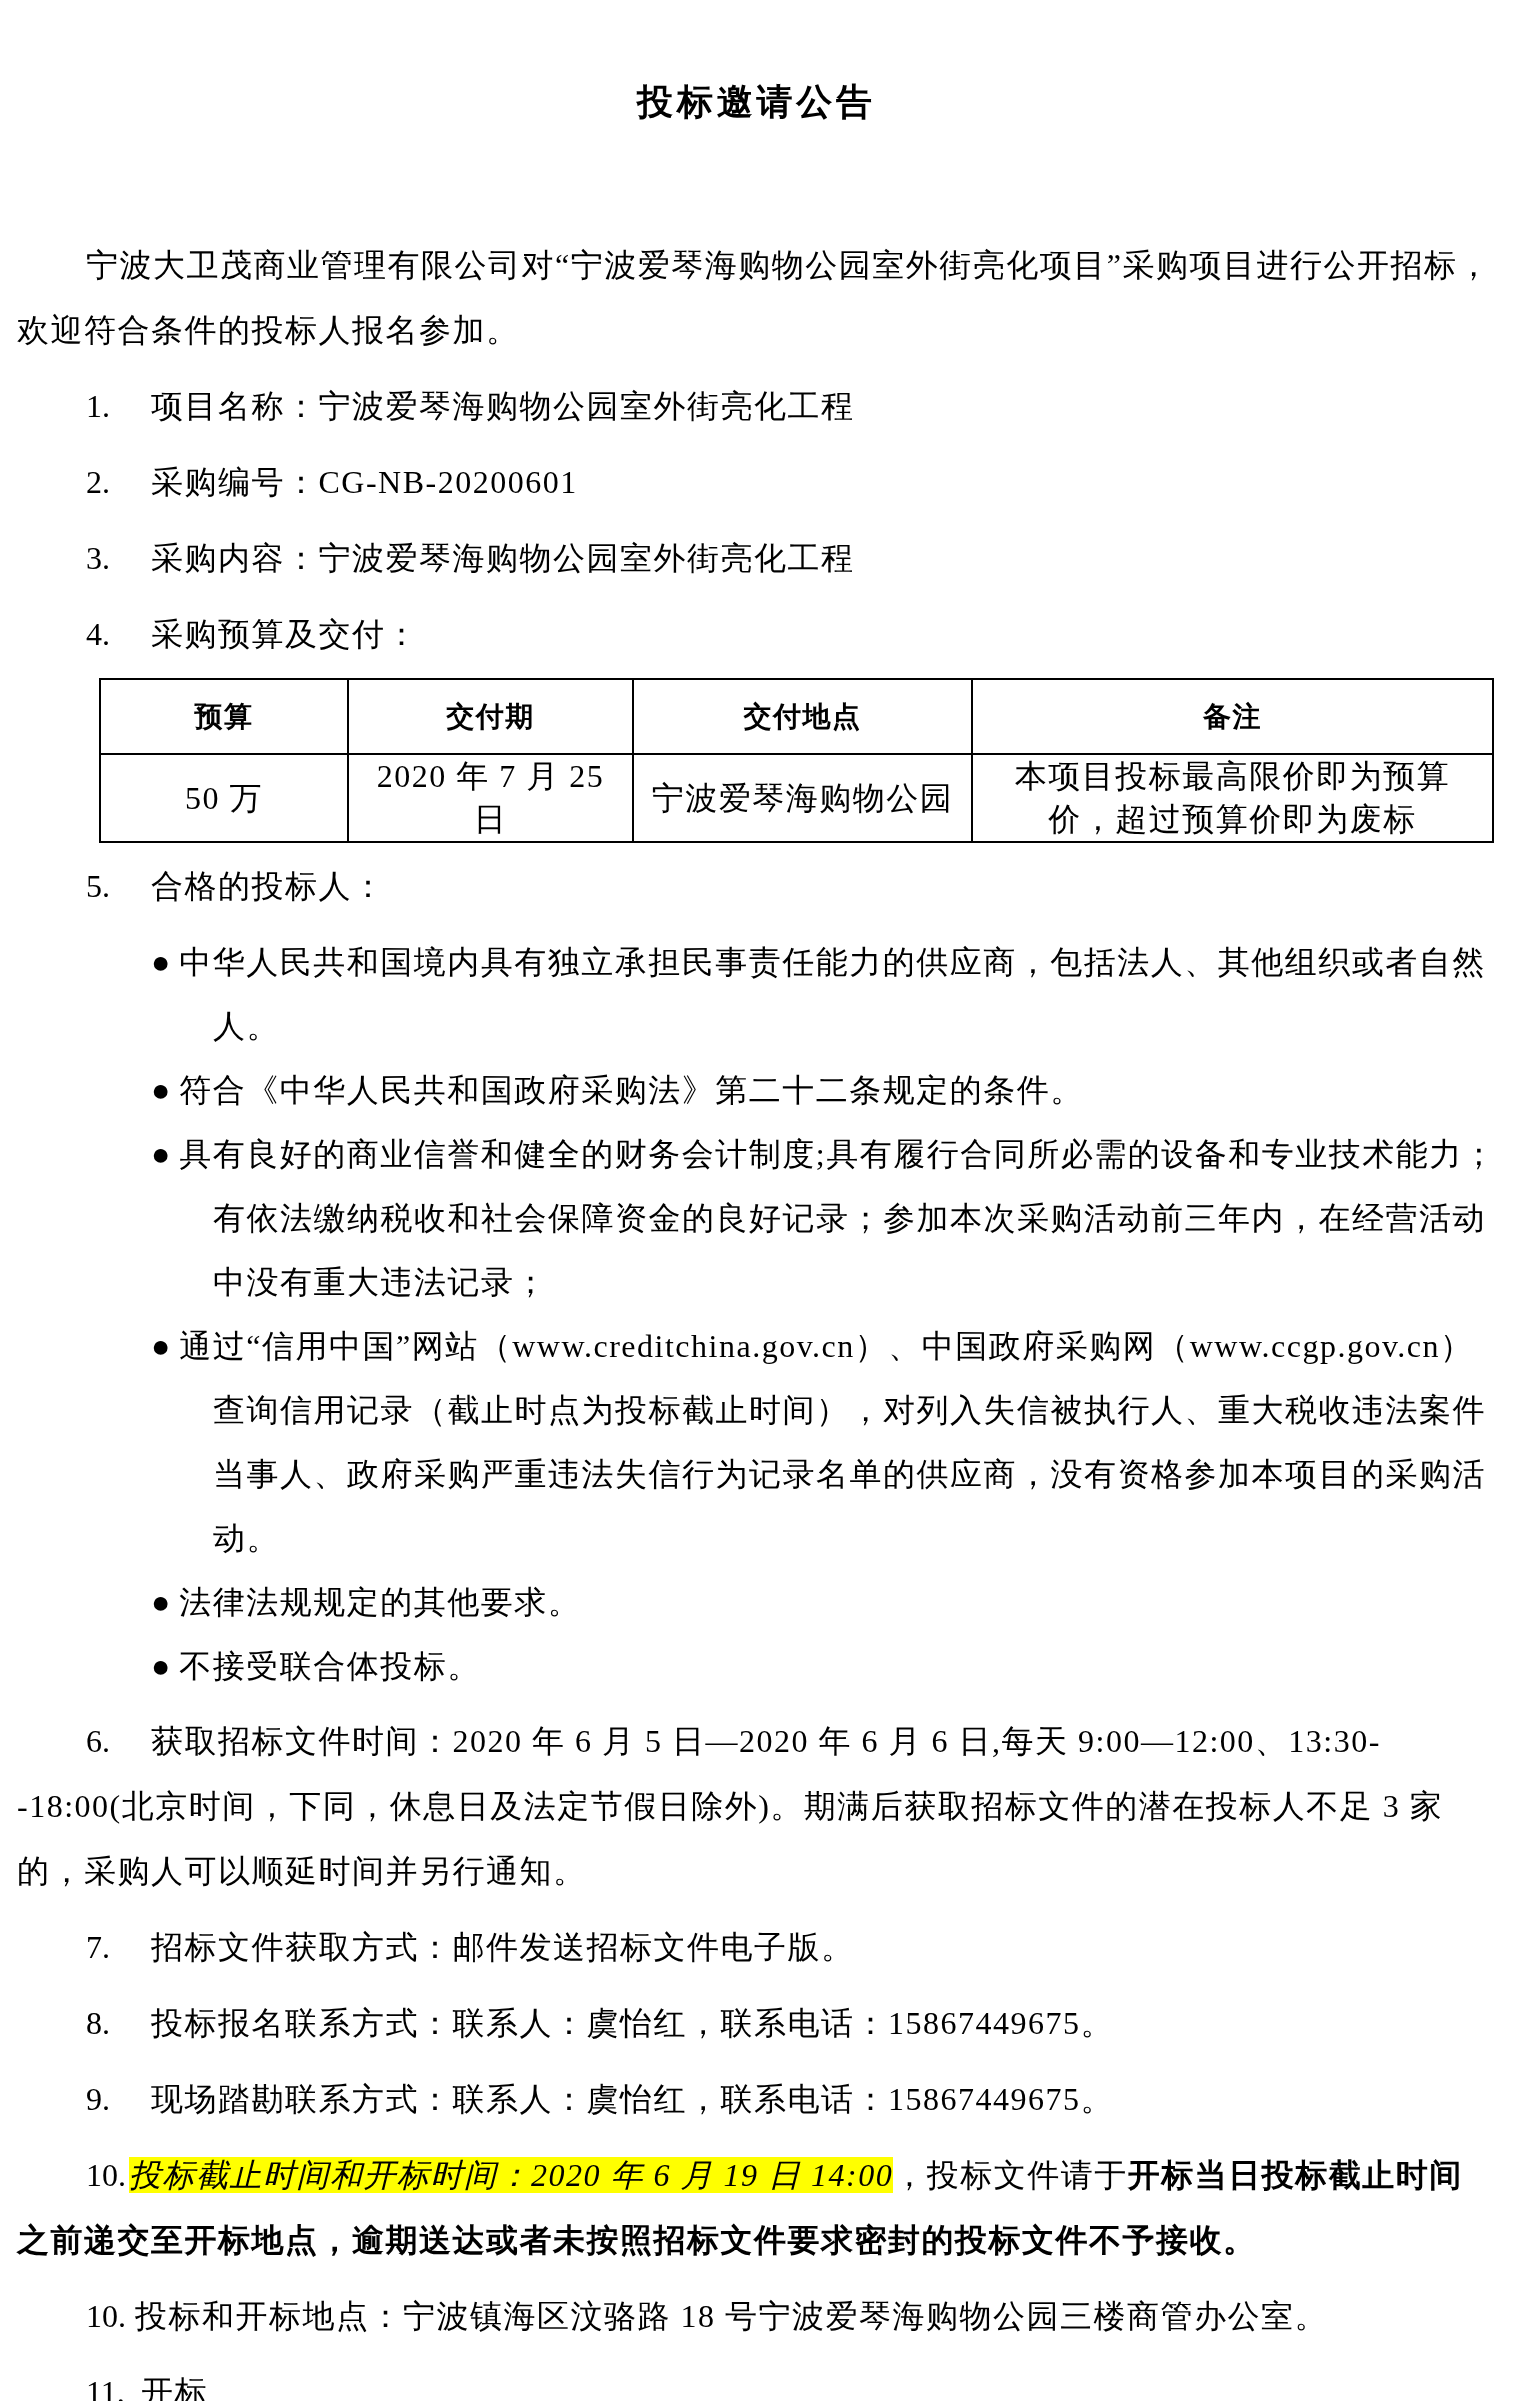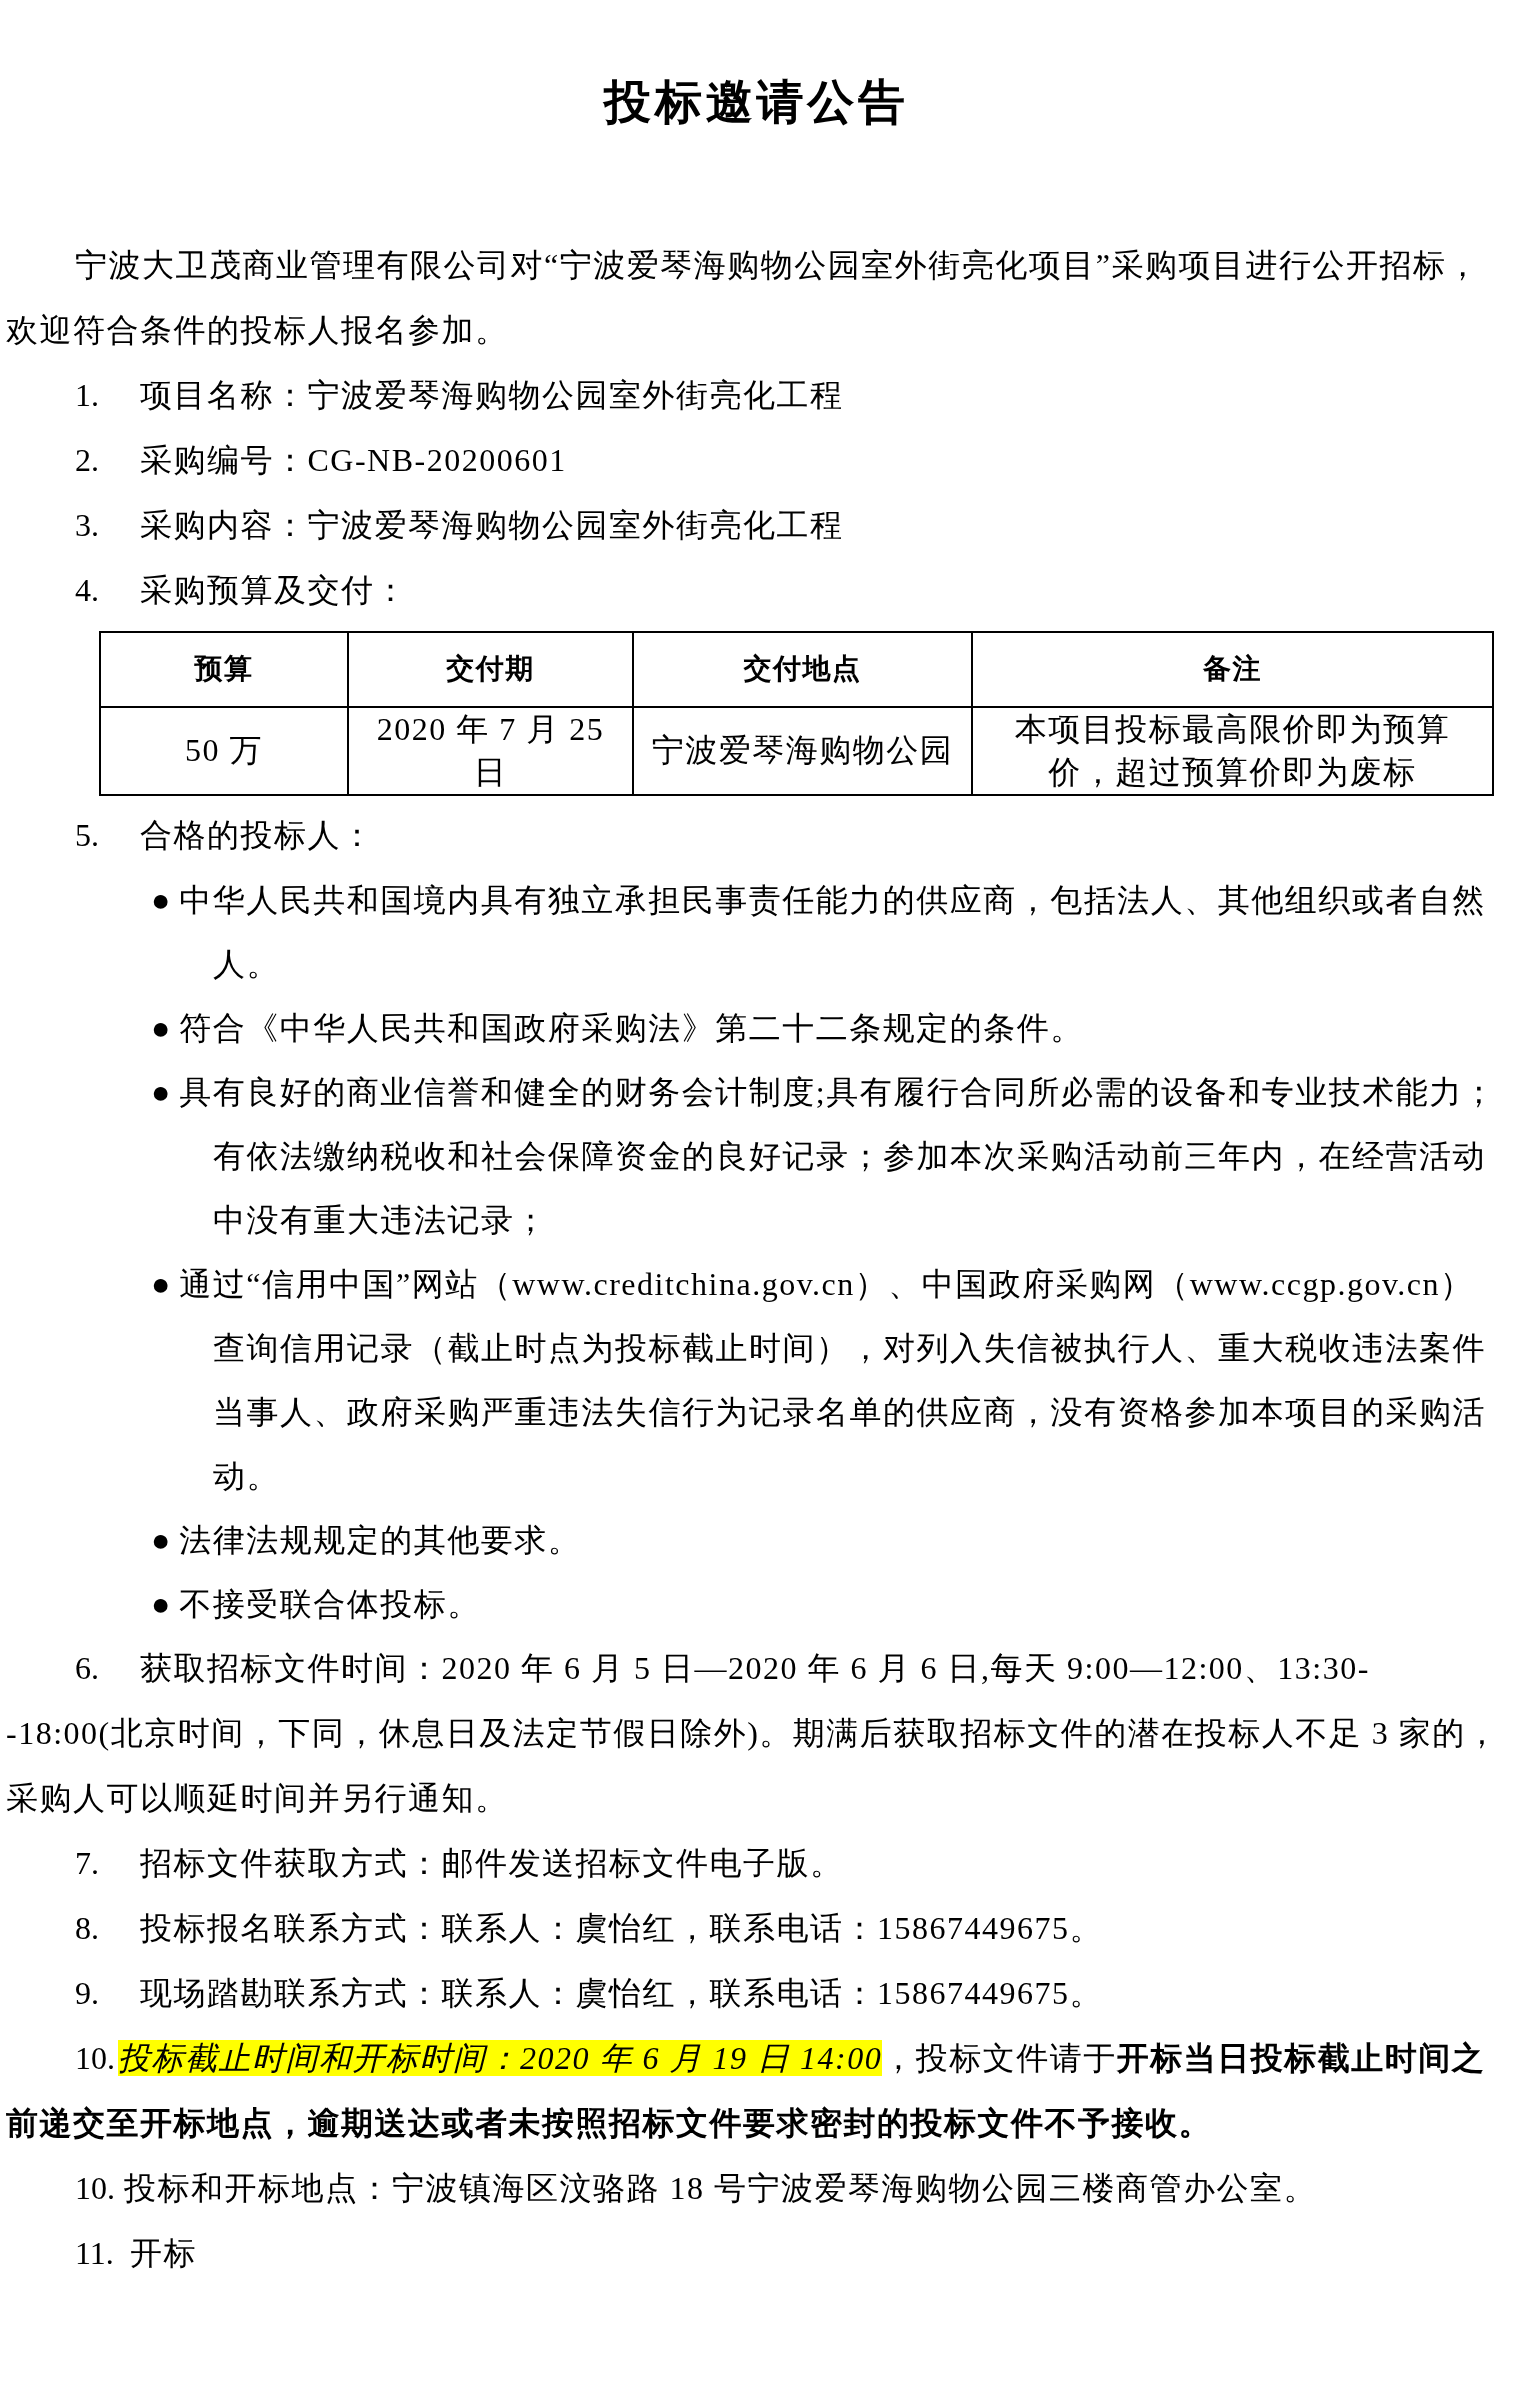--- a/index.html
+++ b/index.html
@@ -7,24 +7,24 @@
     width: 1533px; height: 2401px;
     background: #ffffff; color: #000000;
     font-family: "Liberation Serif", "DejaVu Serif", serif;
     font-size: 32px; letter-spacing: 1.5px;
     overflow: hidden;
   }
   .page { padding: 73px 26px 0 6px; }
   h1.doc-title {
     margin: 0 0 102px 0;
     text-align: center;
-    font-size: 47px; line-height: 58px;
+    font-size: 36px; line-height: 58px;
     font-weight: bold; letter-spacing: 3.8px;
   }
-  p { margin: 0; line-height: 65px; }
+  p { margin: 11px; line-height: 65px; }
   .indent2 { text-indent: 69px; }
   .num {
     display: inline-block; min-width: 65px;
     text-indent: 0; letter-spacing: 0;
   }
   .num-56 { min-width: 43px; }
   .num-64 { min-width: 49px; }
   .num-72 { min-width: 55px; }
   table.budget {
     border-collapse: collapse; table-layout: fixed;

